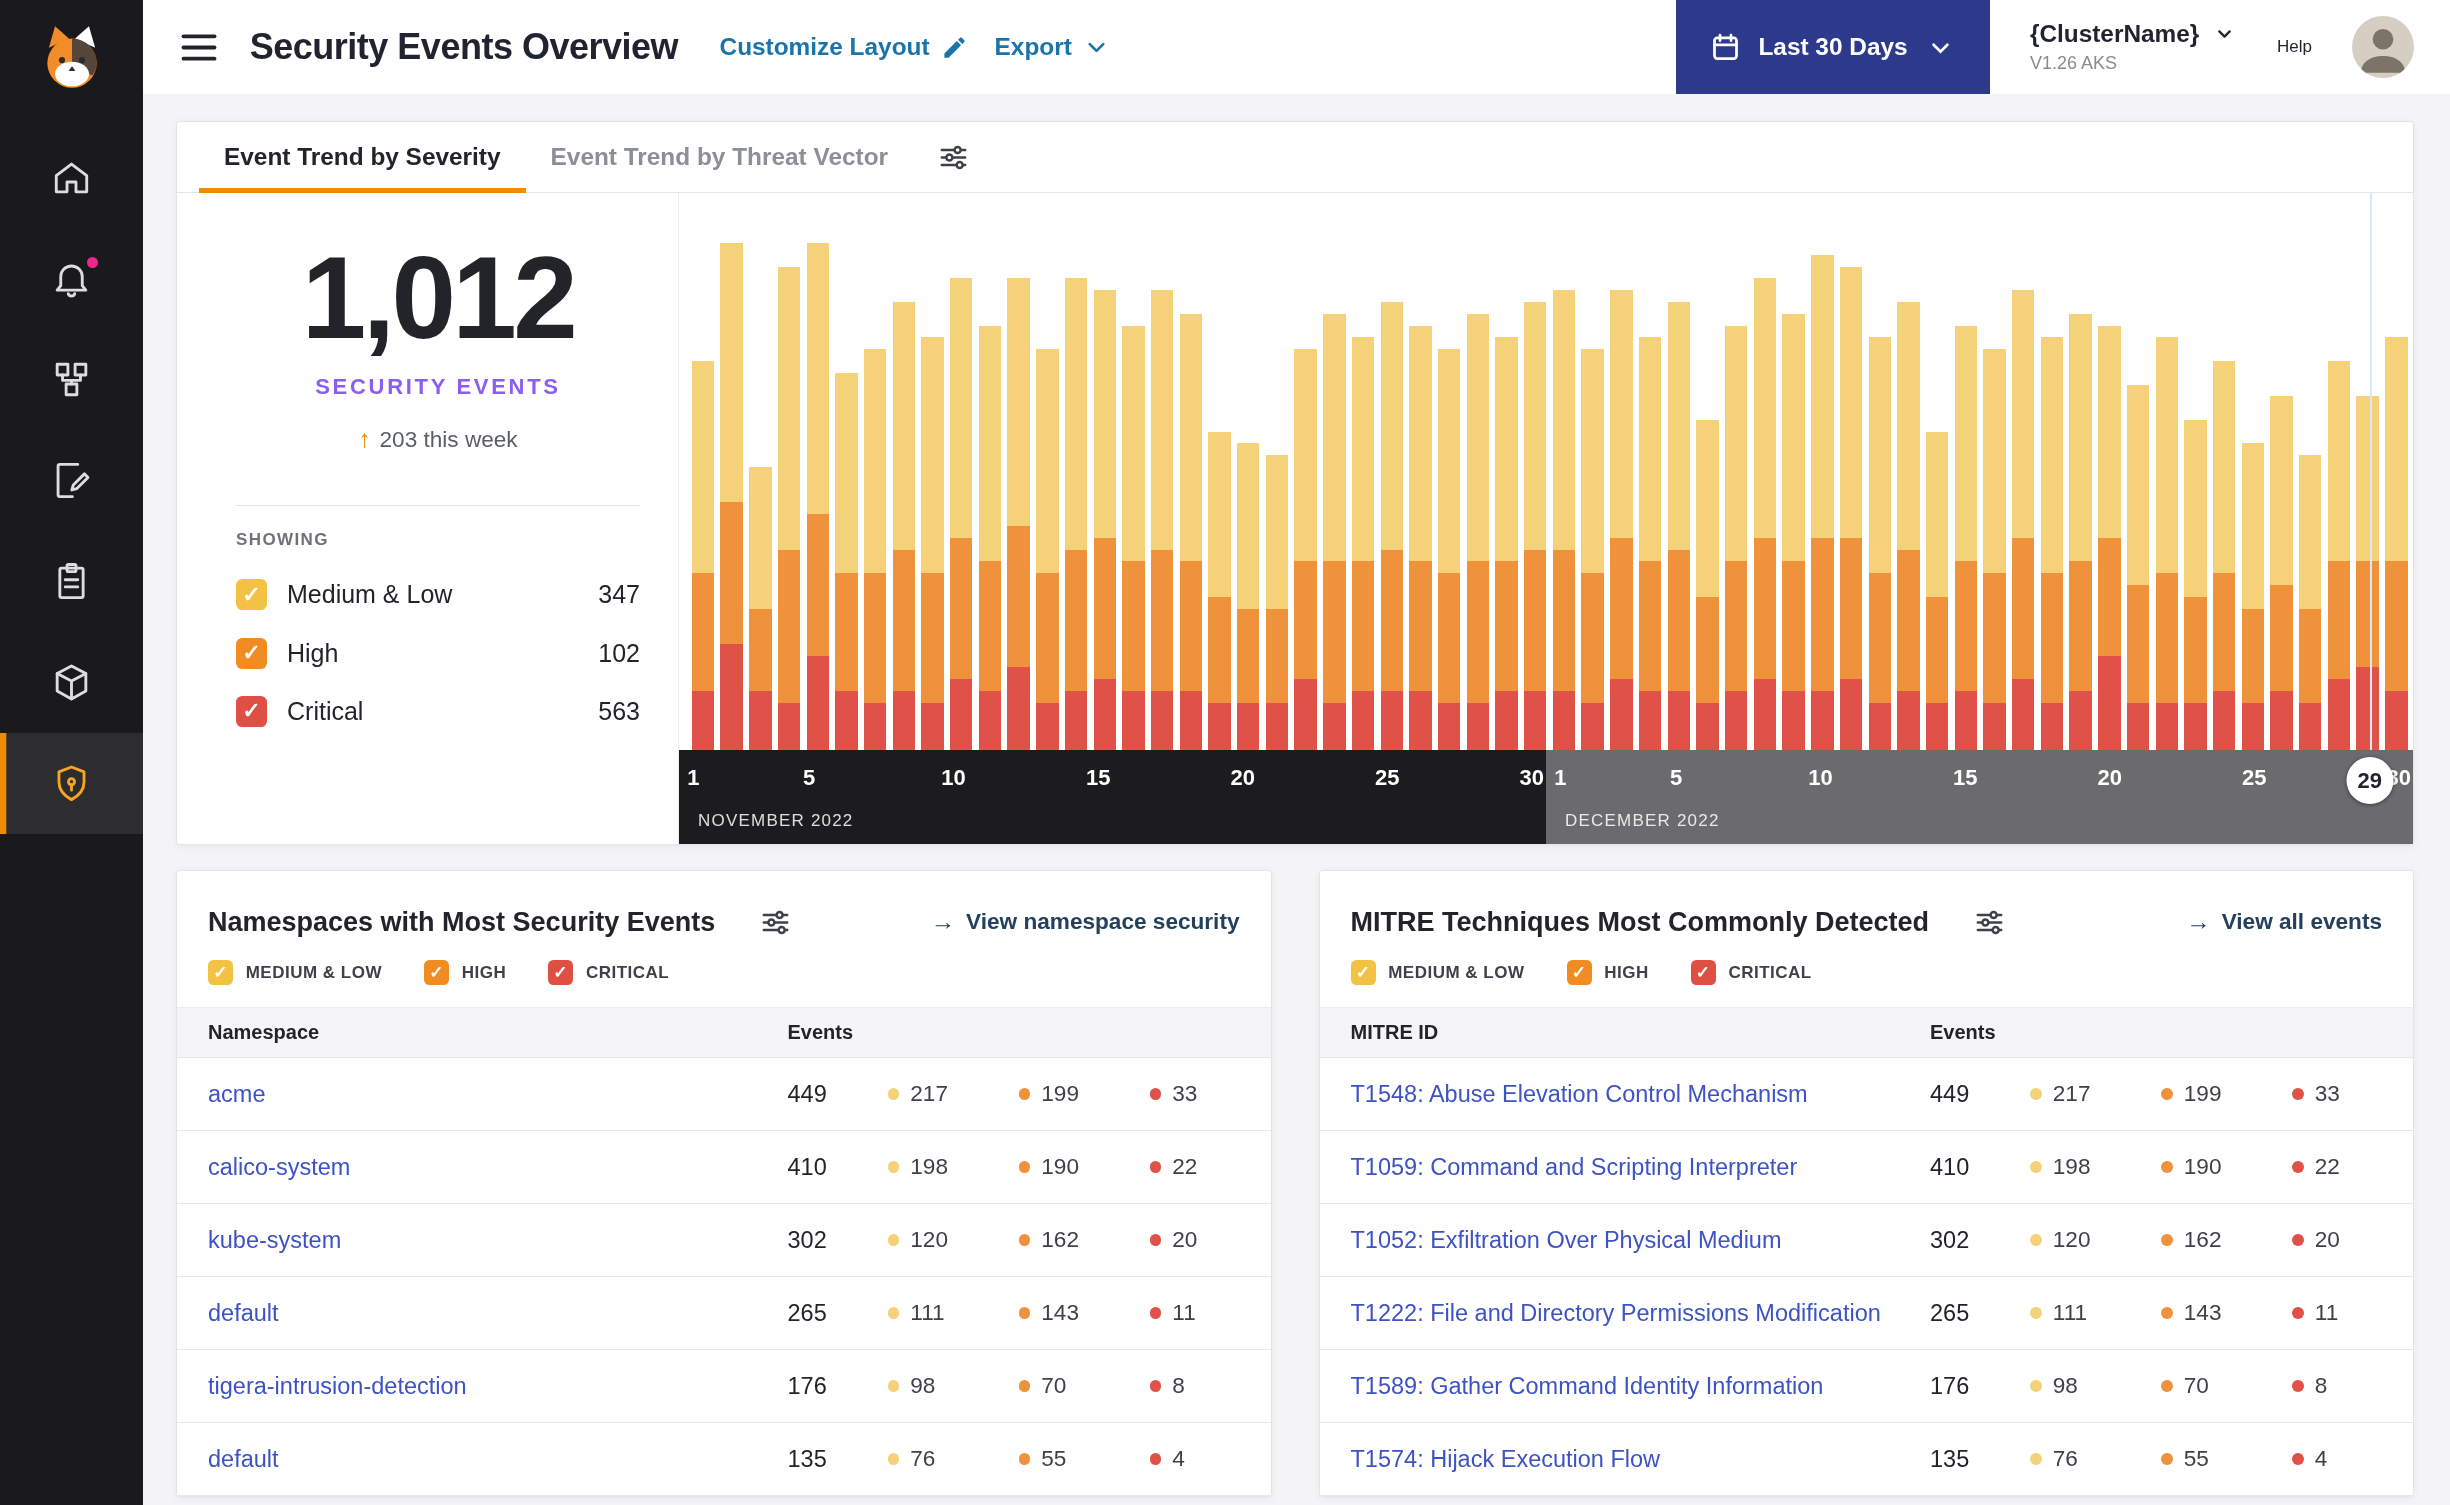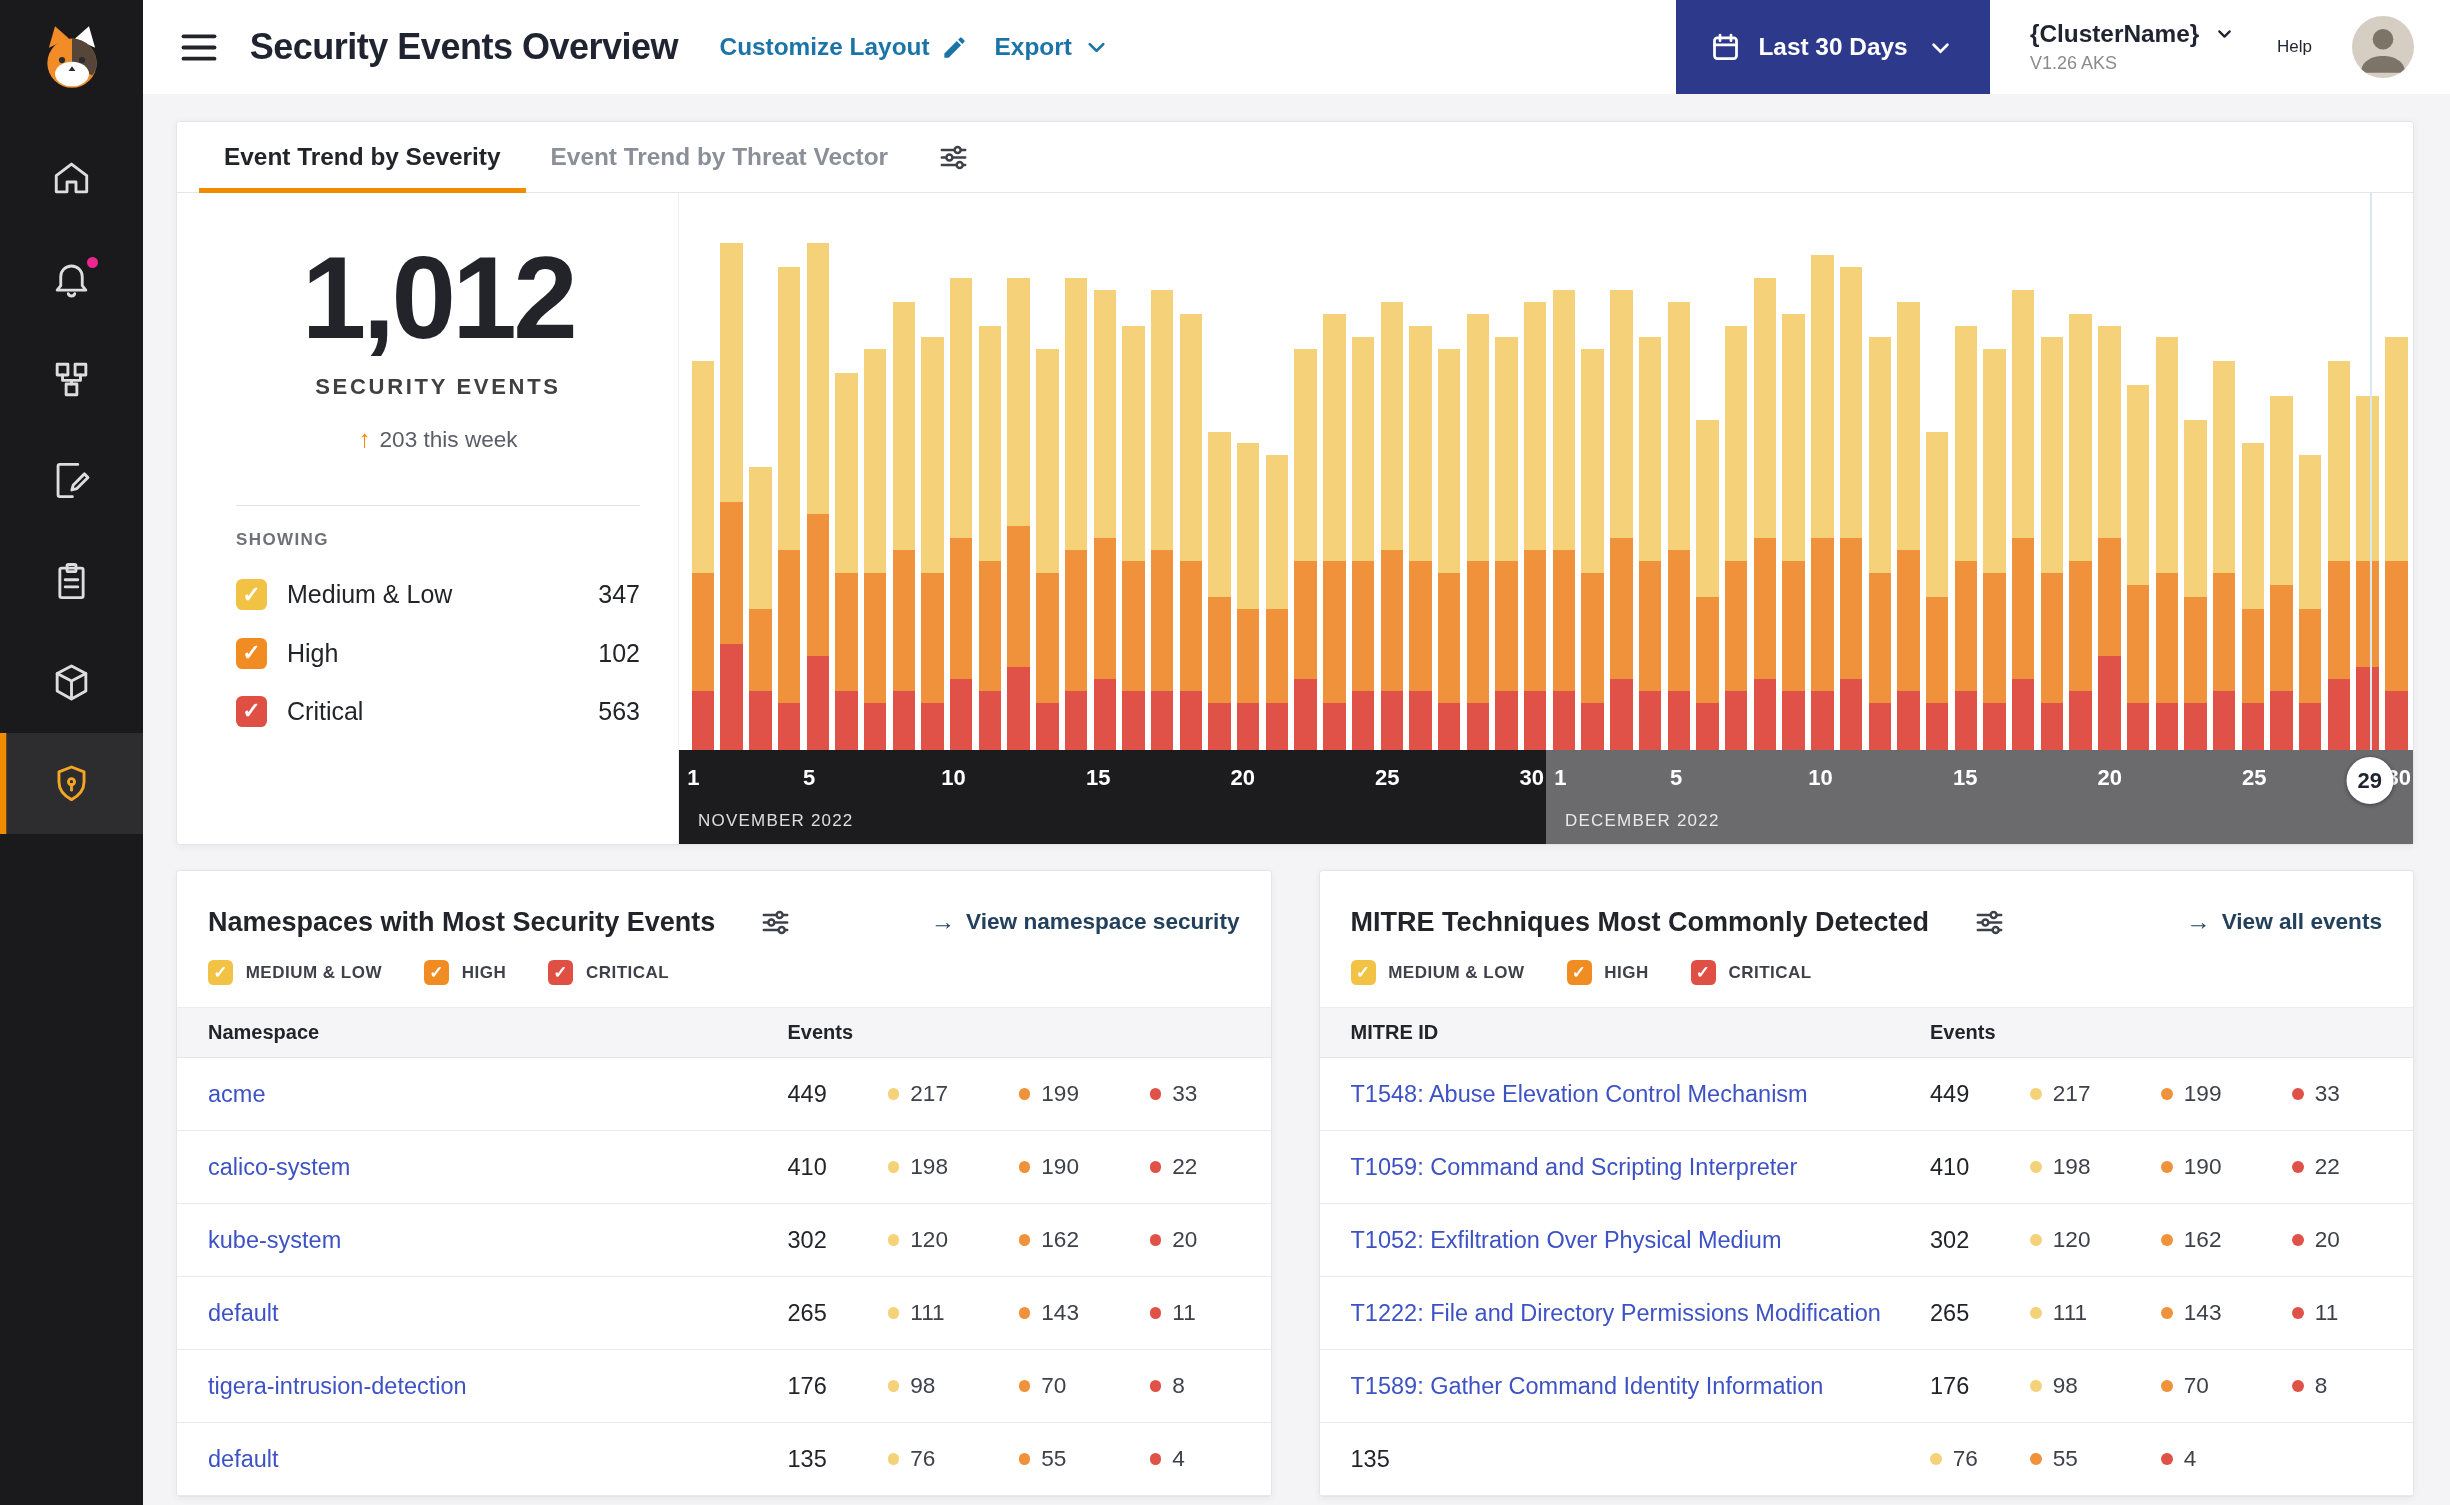--- a/index.html
+++ b/index.html
@@ -46,21 +46,21 @@
   .trend-card { height:724px; display:flex; flex-direction:column; }
   .tabs { display:flex; align-items:center; border-bottom:0.9px solid #E6E6E9; height:71px; padding:0 22px; flex-shrink:0; }
   .tab { height:100%; display:flex; align-items:center; padding:0 25px; font-size:24.4px; font-weight:700; color:#8A8F98; cursor:pointer; position:relative; white-space:nowrap; }
   .tab.active { color:#23242A; }
   .tab.active::after { content:""; position:absolute; left:0; right:0; bottom:-0.9px; height:5.4px; background:#F08C00; }
   .tune-btn { background:none; border:none; cursor:pointer; margin-left:20px; display:flex; padding:3.6px; }
   .tune-btn svg { width:33px; height:33px; stroke:#3E4149; fill:none; stroke-width:1.8; stroke-linecap:round; }
   .trend-body { flex:1; display:flex; min-height:0;margin-left:21px; }
   .stats { width:481px; flex-shrink:0; border-right:0.9px solid #EFEFF1; padding:47px 38px 0; display:flex; flex-direction:column; }
   .big-number { font-size:116px; font-weight:800; line-height:1; letter-spacing:-3.6px; color:#23242A; text-align:center; }
-  .big-label { margin-top:18px; text-align:center; font-size:22px; font-weight:700; letter-spacing:2.7px; color:#404040; }
+  .big-label { margin-top:18px; text-align:center; font-size:22px; font-weight:700; letter-spacing:2.7px; color:#8b5cf6; }
   .delta { margin-top:27px; text-align:center; font-size:22.6px; color:#5A5E66; display:flex; justify-content:center; gap:9px; }
   .up-arrow { color:#F08C00; font-weight:700; }
   .stats-divider { border:none; border-top:0.9px solid #E3E3E6; margin:52px 0 23.5px; width:100%; }
   .showing { font-size:17px; font-weight:700; letter-spacing:1.4px; color:#6E7278; margin-bottom:16.3px; }
   .tfilter { display:flex; align-items:center; gap:20px; padding:13.6px 0; font-size:25px; color:#23242A; cursor:pointer; }
   .tf-count { margin-left:auto; color:#23242A; }
   .cb { width:31px; height:31px; border-radius:6.3px; color:#fff; font-size:22px; font-weight:700; display:flex; align-items:center; justify-content:center; cursor:pointer; flex-shrink:0; }
   .cb.small { width:25px; height:25px; border-radius:5.4px; font-size:17px; }
 
   .chartwrap { flex:1; display:flex; flex-direction:column; min-width:0; }
@@ -795,20 +795,21 @@
                 <span class="sev"><i class="dot" style="background:#E05247"></i>11</span>
               </div>
               <div class="trow">
                 <a class="tlink">T1589: Gather Command Identity Information</a>
                 <span class="tnum-main">176</span>
                 <span class="sev"><i class="dot" style="background:#F5D27A"></i>98</span>
                 <span class="sev"><i class="dot" style="background:#F0913B"></i>70</span>
                 <span class="sev"><i class="dot" style="background:#E05247"></i>8</span>
               </div>
               <div class="trow">
+                <a class="tlink">T1574: Hijack Execution Flow</a>
                 <span class="tnum-main">135</span>
                 <span class="sev"><i class="dot" style="background:#F5D27A"></i>76</span>
                 <span class="sev"><i class="dot" style="background:#F0913B"></i>55</span>
                 <span class="sev"><i class="dot" style="background:#E05247"></i>4</span>
               </div>
             </div>
         </section>
 
       </div>
     </div>

